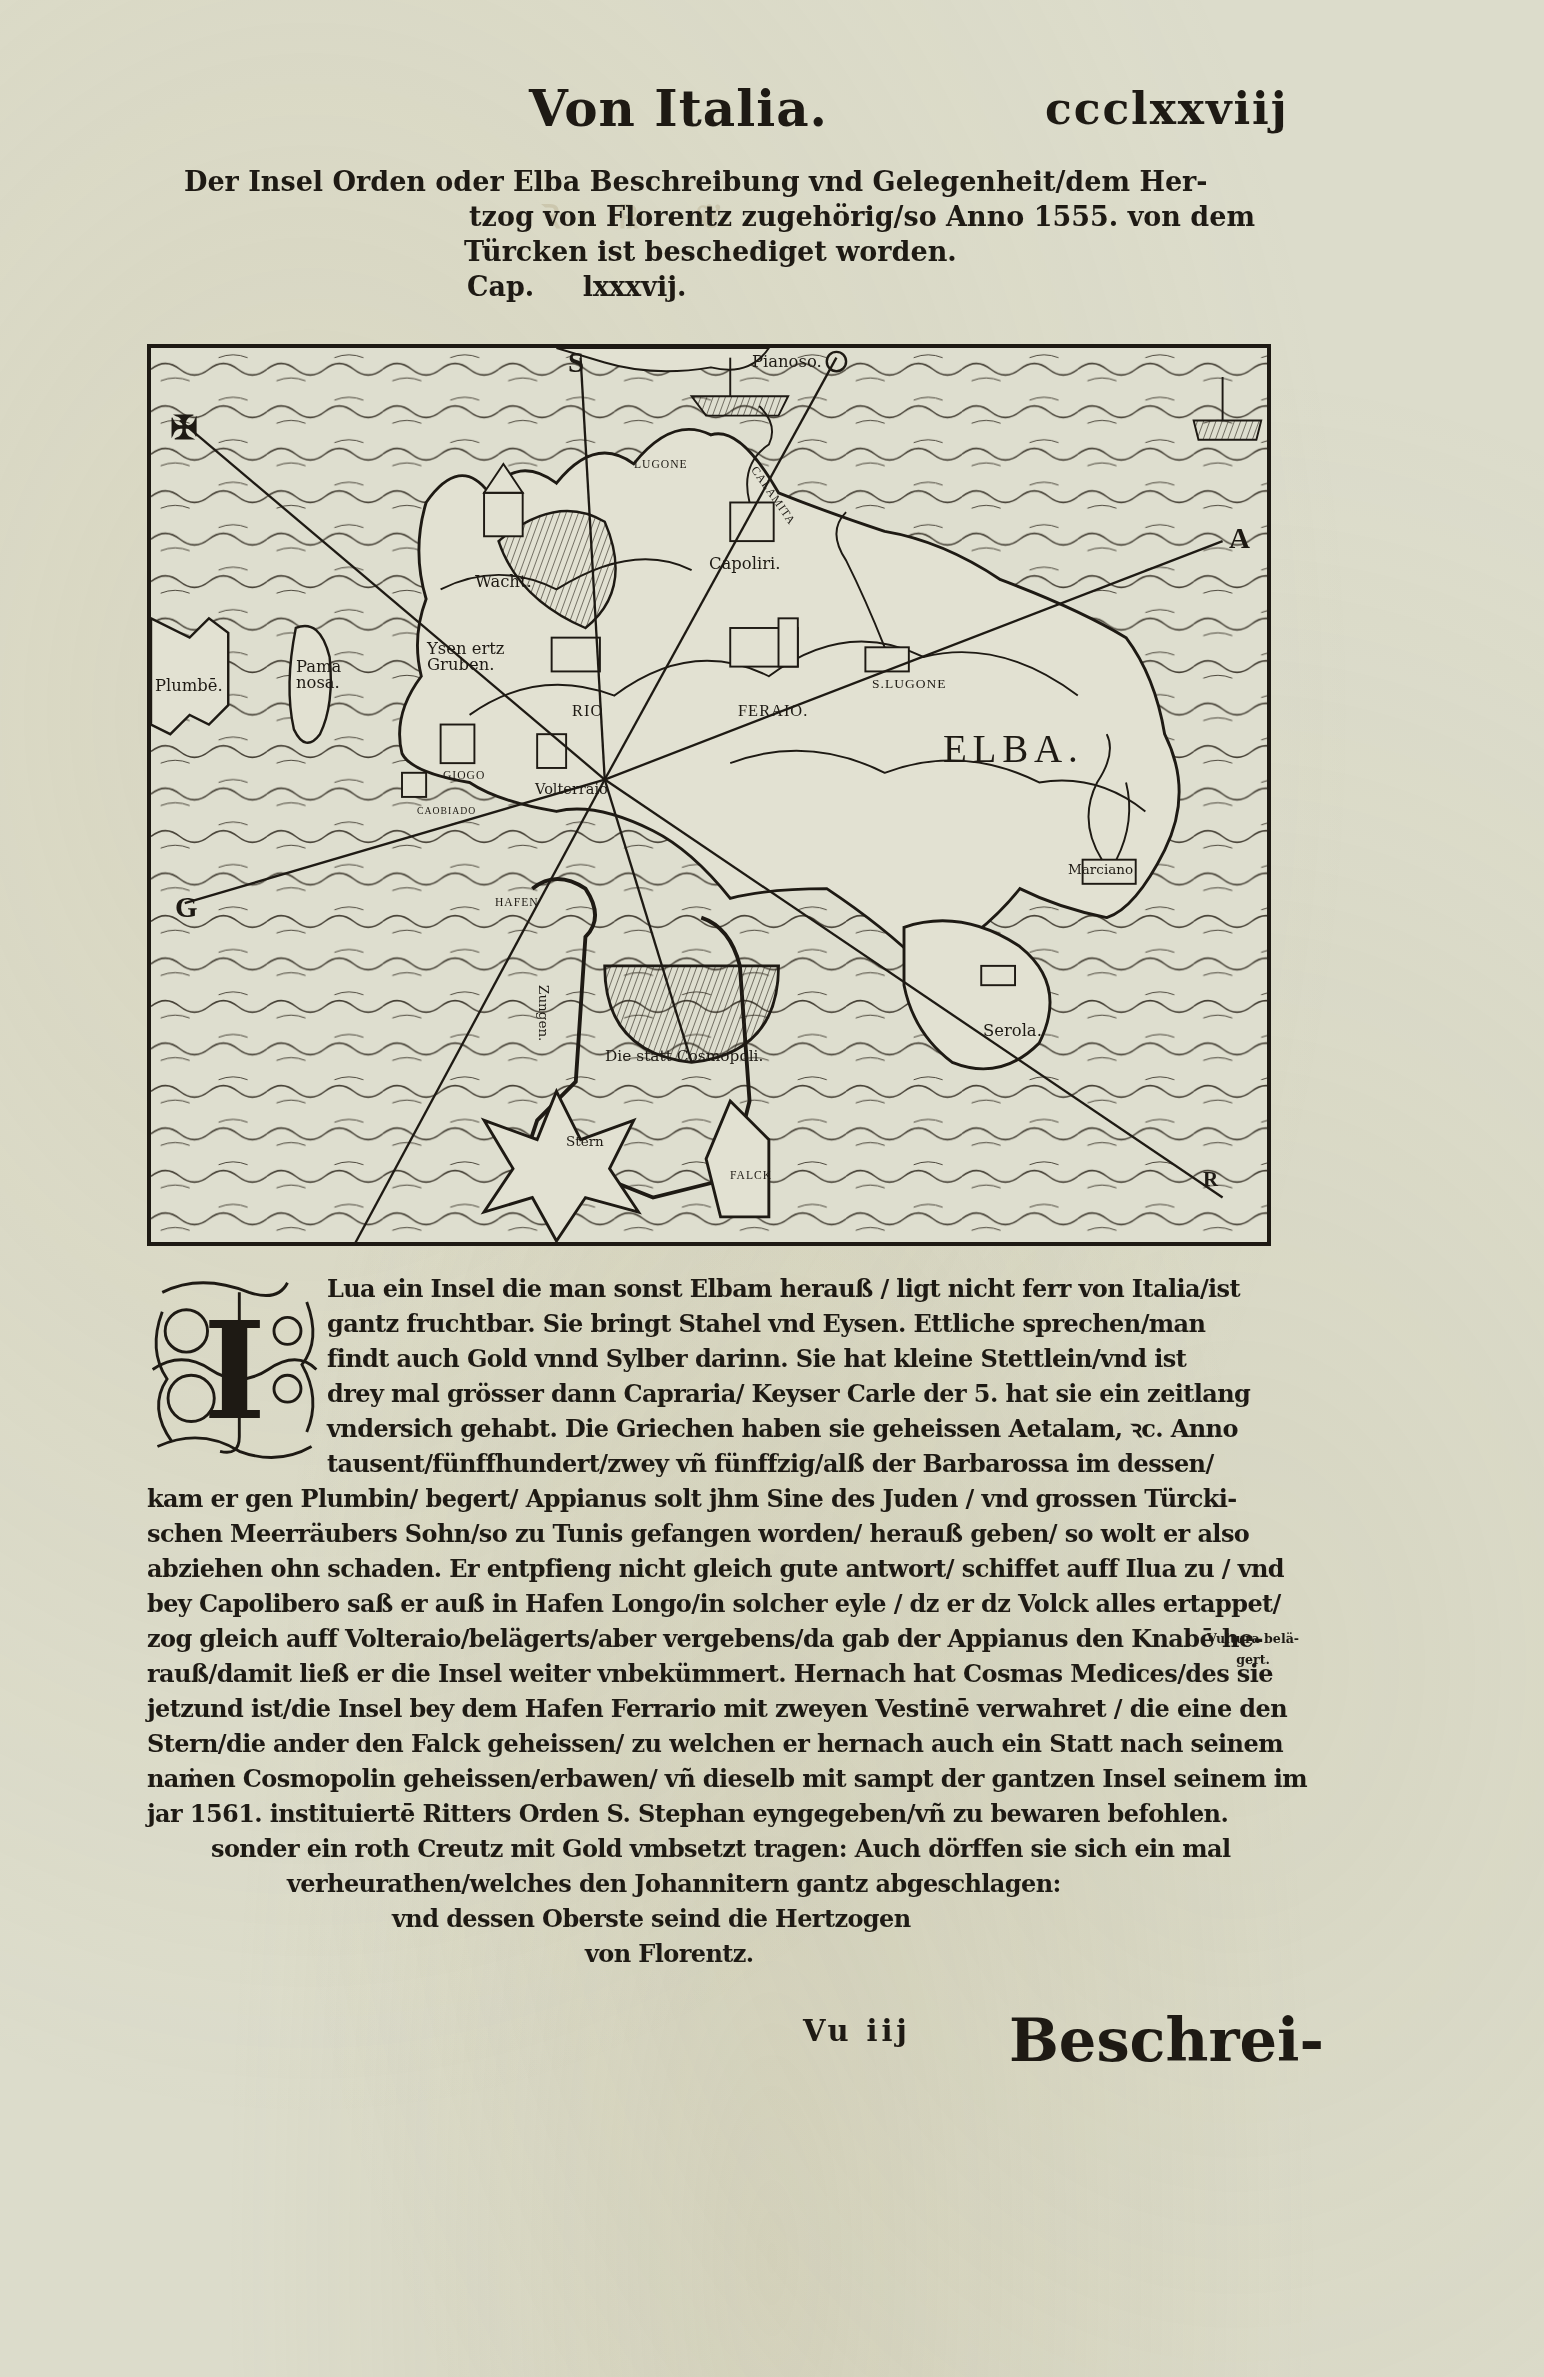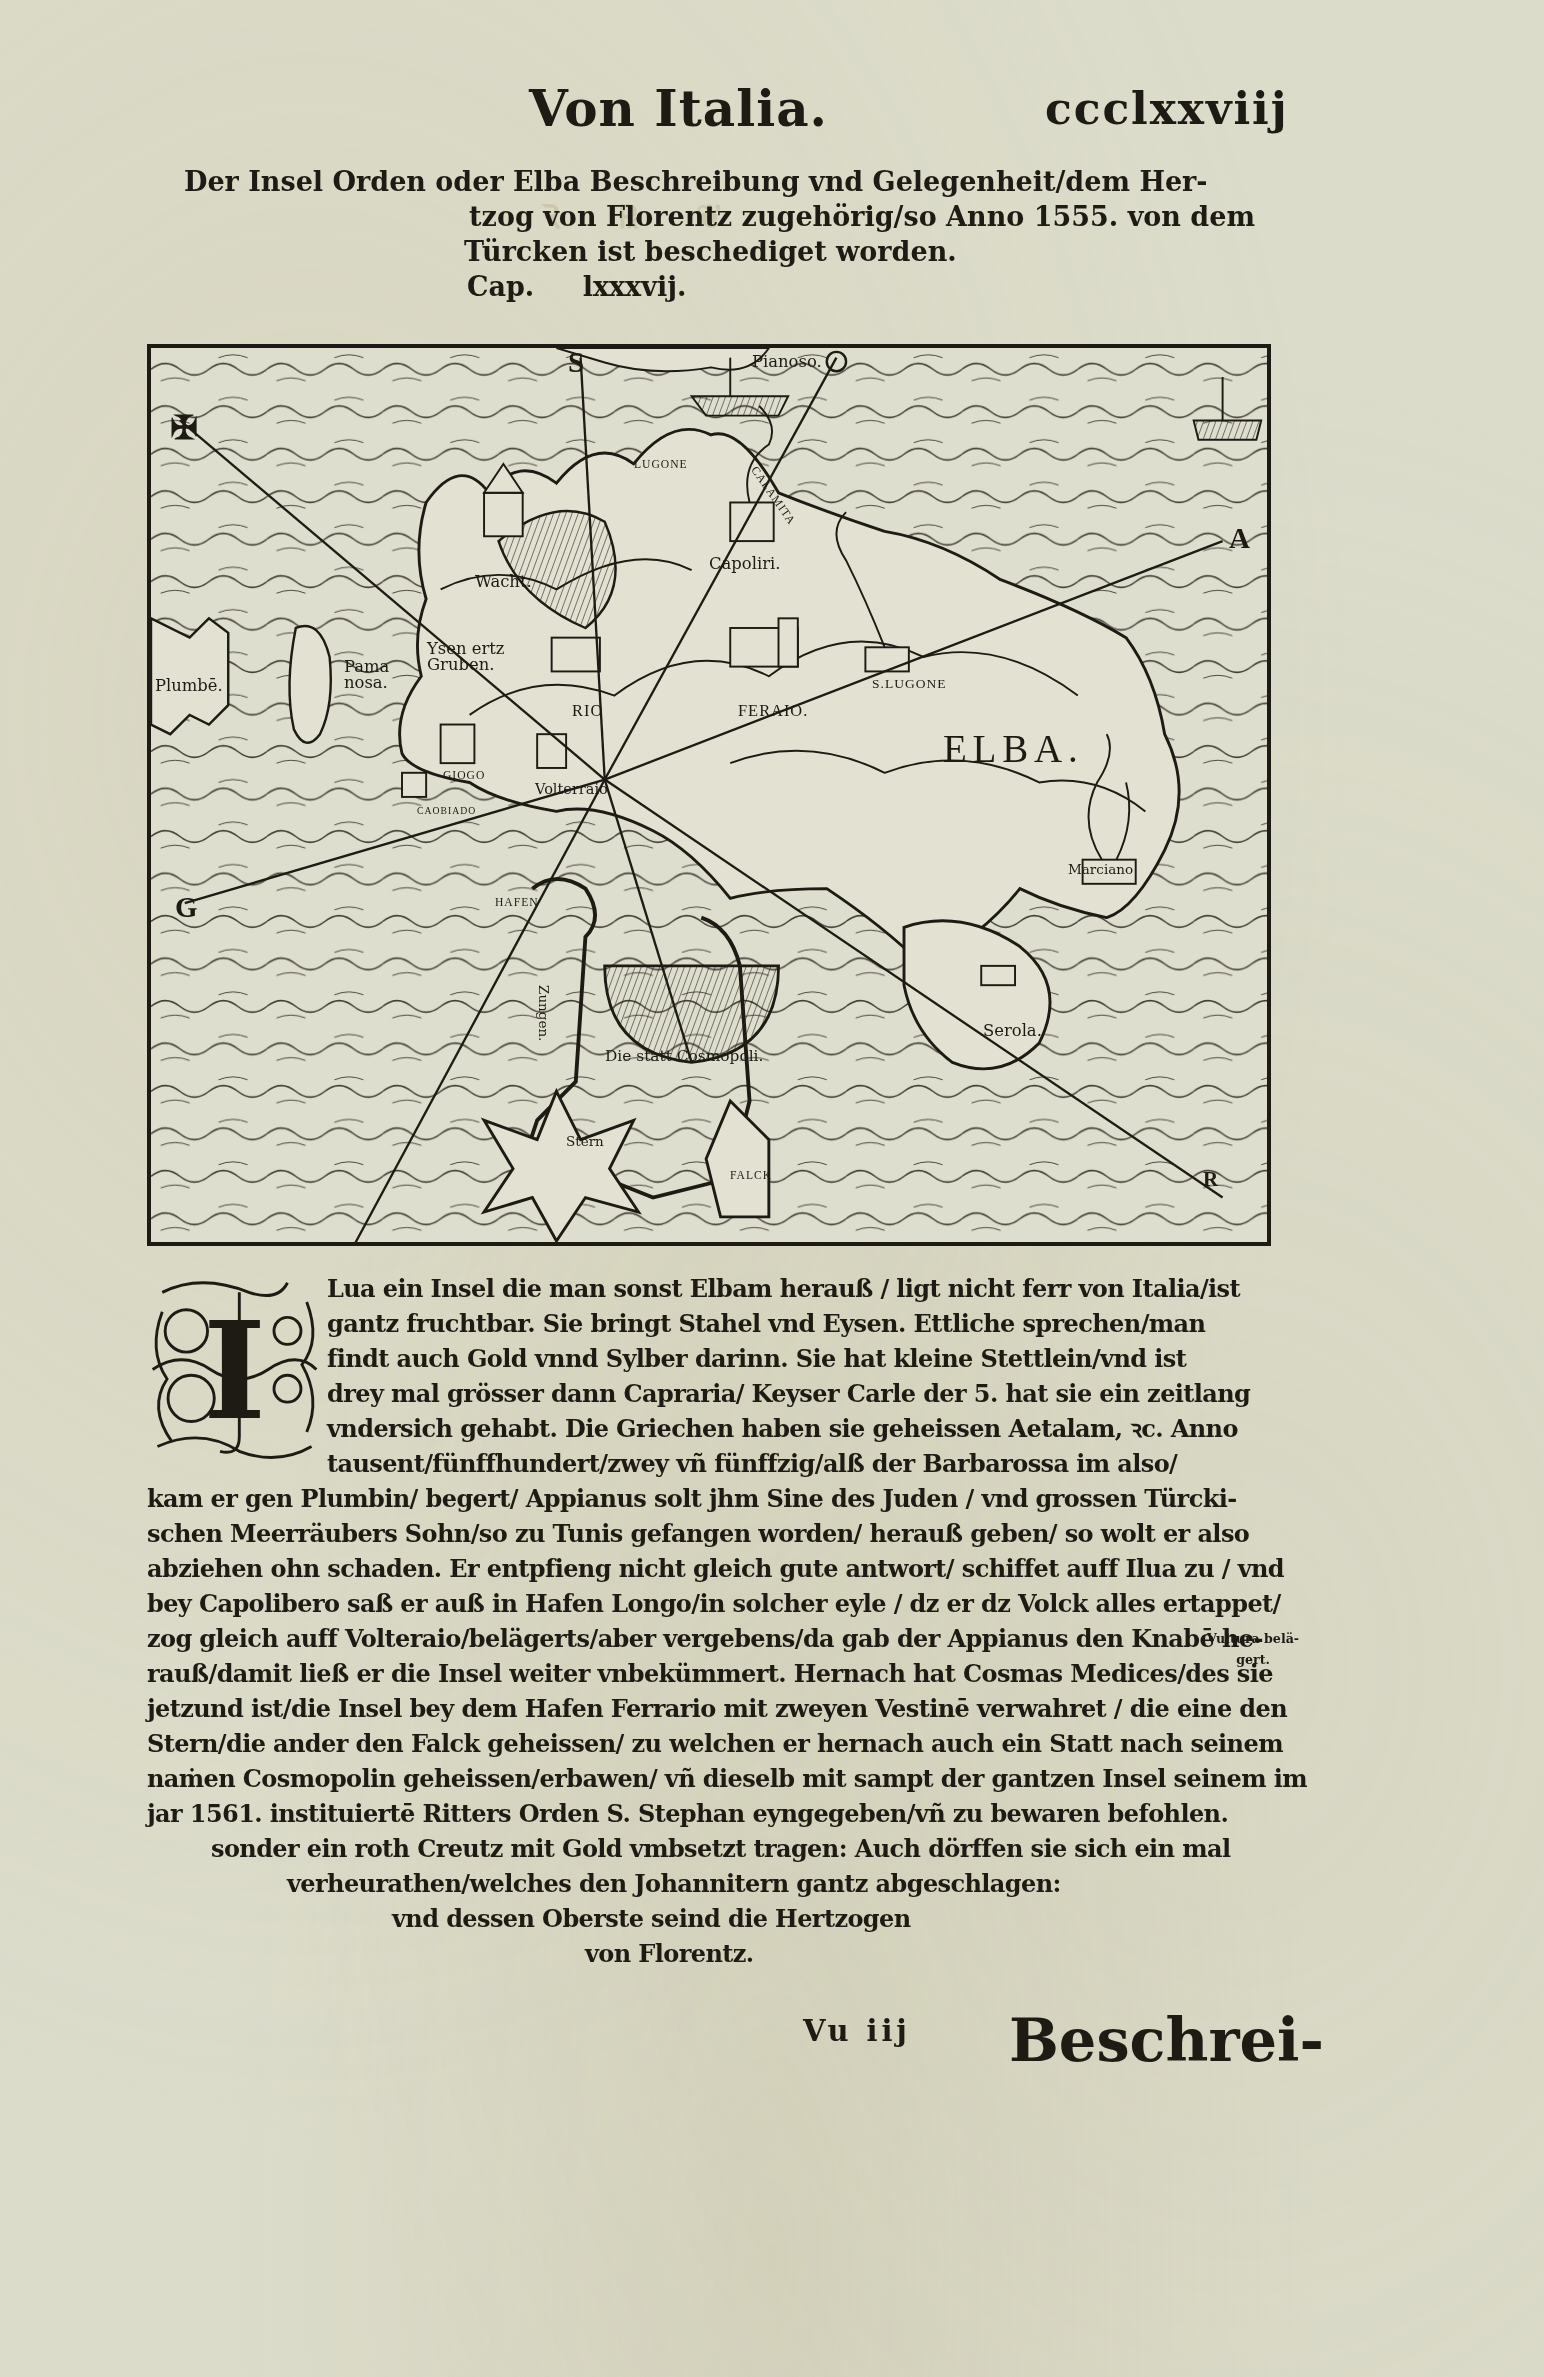--- a/index.html
+++ b/index.html
@@ -192,21 +192,21 @@
 
     <span class="map-label" style="left:601px;top:3.9px;">Pianoso.</span>
     <span class="map-label small caps" style="left:483px;top:110px;">LUGONE</span>
     <span class="map-label small caps" style="left:608px;top:116px;transform:rotate(55deg);transform-origin:left top;">CALAMITA</span>
     <span class="map-label" style="left:558px;top:206px;">Capoliri.</span>
     <span class="map-label" style="left:324px;top:224px;text-align:center;">Wacht.</span>
     <span class="map-label" style="left:276px;top:293px;line-height:16.4px;">
       <span>Ysen ertz</span><br>
       <span>Gruben.</span>
     </span>
-    <span class="map-label" style="left:145px;top:311px;line-height:16.4px;margin-left:48px;">
+    <span class="map-label" style="left:145px;top:311px;line-height:16.4px;">
       <span>Pama</span><br>
       <span>nosa.</span>
     </span>
     <span class="map-label" style="left:3.9px;top:328px;">Plumbē.</span>
     <span class="map-label caps" style="left:421px;top:353px;">RIO</span>
     <span class="map-label caps" style="left:587px;top:353px;">FERAIO.</span>
     <span class="map-label small caps" style="left:721px;top:328px;font-size:13.5px;">S.LUGONE</span>
     <span class="map-label big" style="left:792px;top:378px;">ELBA.</span>
     <span class="map-label small caps" style="left:292px;top:421px;">GIOGO</span>
     <span class="map-label small caps" style="left:266px;top:457px;font-size:9.7px;">CAOBIADO</span>
@@ -243,21 +243,21 @@
       <text x="95" y="150" text-anchor="middle" font-family="DejaVu Serif, serif" font-size="140" font-weight="bold" fill="#1e1a14">I</text>
     </svg>
   </div>
 
   <div class="body-text">
     <div class="body-line indent">Lua ein Insel die man sonst Elbam herauß / ligt nicht ferr von Italia/ist</div>
     <div class="body-line indent">gantz fruchtbar. Sie bringt Stahel vnd Eysen. Ettliche sprechen/man</div>
     <div class="body-line indent">findt auch Gold vnnd Sylber darinn. Sie hat kleine Stettlein/vnd ist</div>
     <div class="body-line indent">drey mal grösser dann Capraria/ Keyser Carle der 5. hat sie ein zeitlang</div>
     <div class="body-line indent">vndersich gehabt. Die Griechen haben sie geheissen Aetalam, ꝛc. Anno</div>
-    <div class="body-line indent">tausent/fünffhundert/zwey vñ fünffzig/alß der Barbarossa im also/</div>
+    <div class="body-line indent">tausent/fünffhundert/zwey vñ fünffzig/alß der Barbarossa im dessen/</div>
     <div class="body-line">kam er gen Plumbin/ begert/ Appianus solt jhm Sine des Juden / vnd grossen Türcki-</div>
     <div class="body-line">schen Meerräubers Sohn/so zu Tunis gefangen worden/ herauß geben/ so wolt er also</div>
     <div class="body-line">abziehen ohn schaden. Er entpfieng nicht gleich gute antwort/ schiffet auff Ilua zu / vnd</div>
     <div class="body-line">bey Capolibero saß er auß in Hafen Longo/in solcher eyle / dz er dz Volck alles ertappet/</div>
     <div class="body-line">zog gleich auff Volteraio/belägerts/aber vergebens/da gab der Appianus den Knabē he-</div>
     <div class="body-line">rauß/damit ließ er die Insel weiter vnbekümmert. Hernach hat Cosmas Medices/des sie</div>
     <div class="body-line">jetzund ist/die Insel bey dem Hafen Ferrario mit zweyen Vestinē verwahret / die eine den</div>
     <div class="body-line">Stern/die ander den Falck geheissen/ zu welchen er hernach auch ein Statt nach seinem</div>
     <div class="body-line">naṁen Cosmopolin geheissen/erbawen/ vñ dieselb mit sampt der gantzen Insel seinem im</div>
     <div class="body-line">jar 1561. instituiertē Ritters Orden S. Stephan eyngegeben/vñ zu bewaren befohlen.</div>

